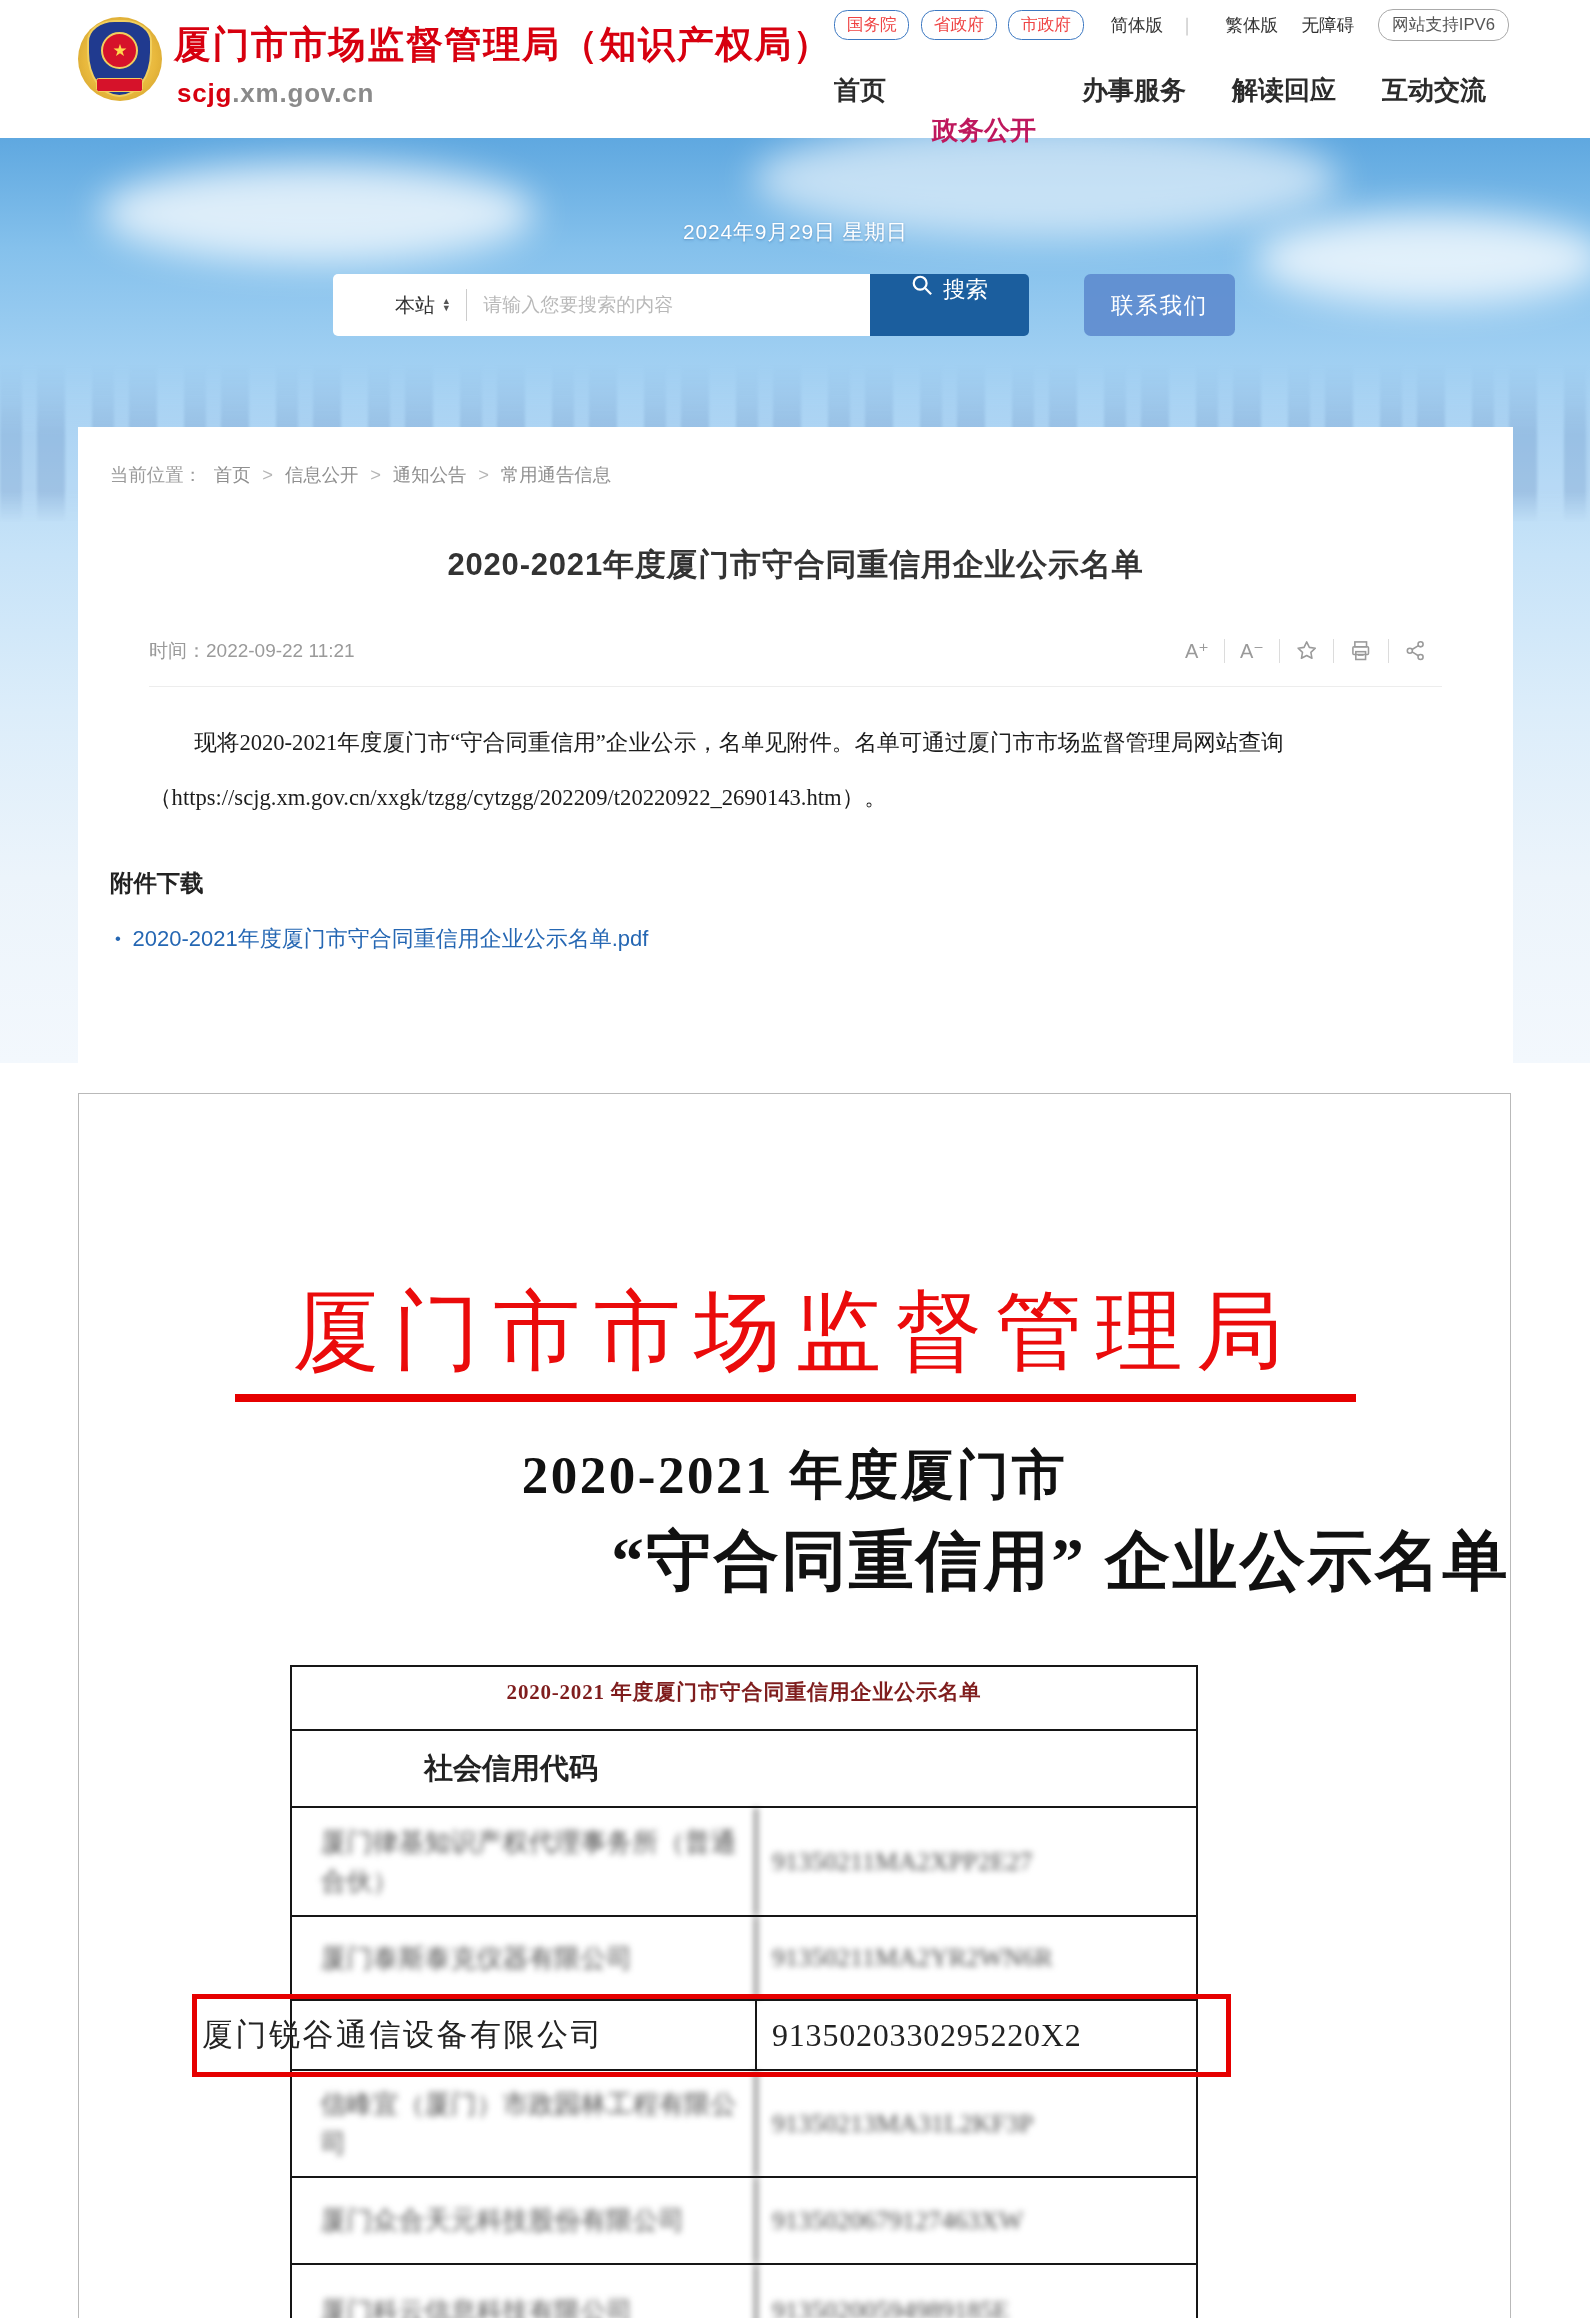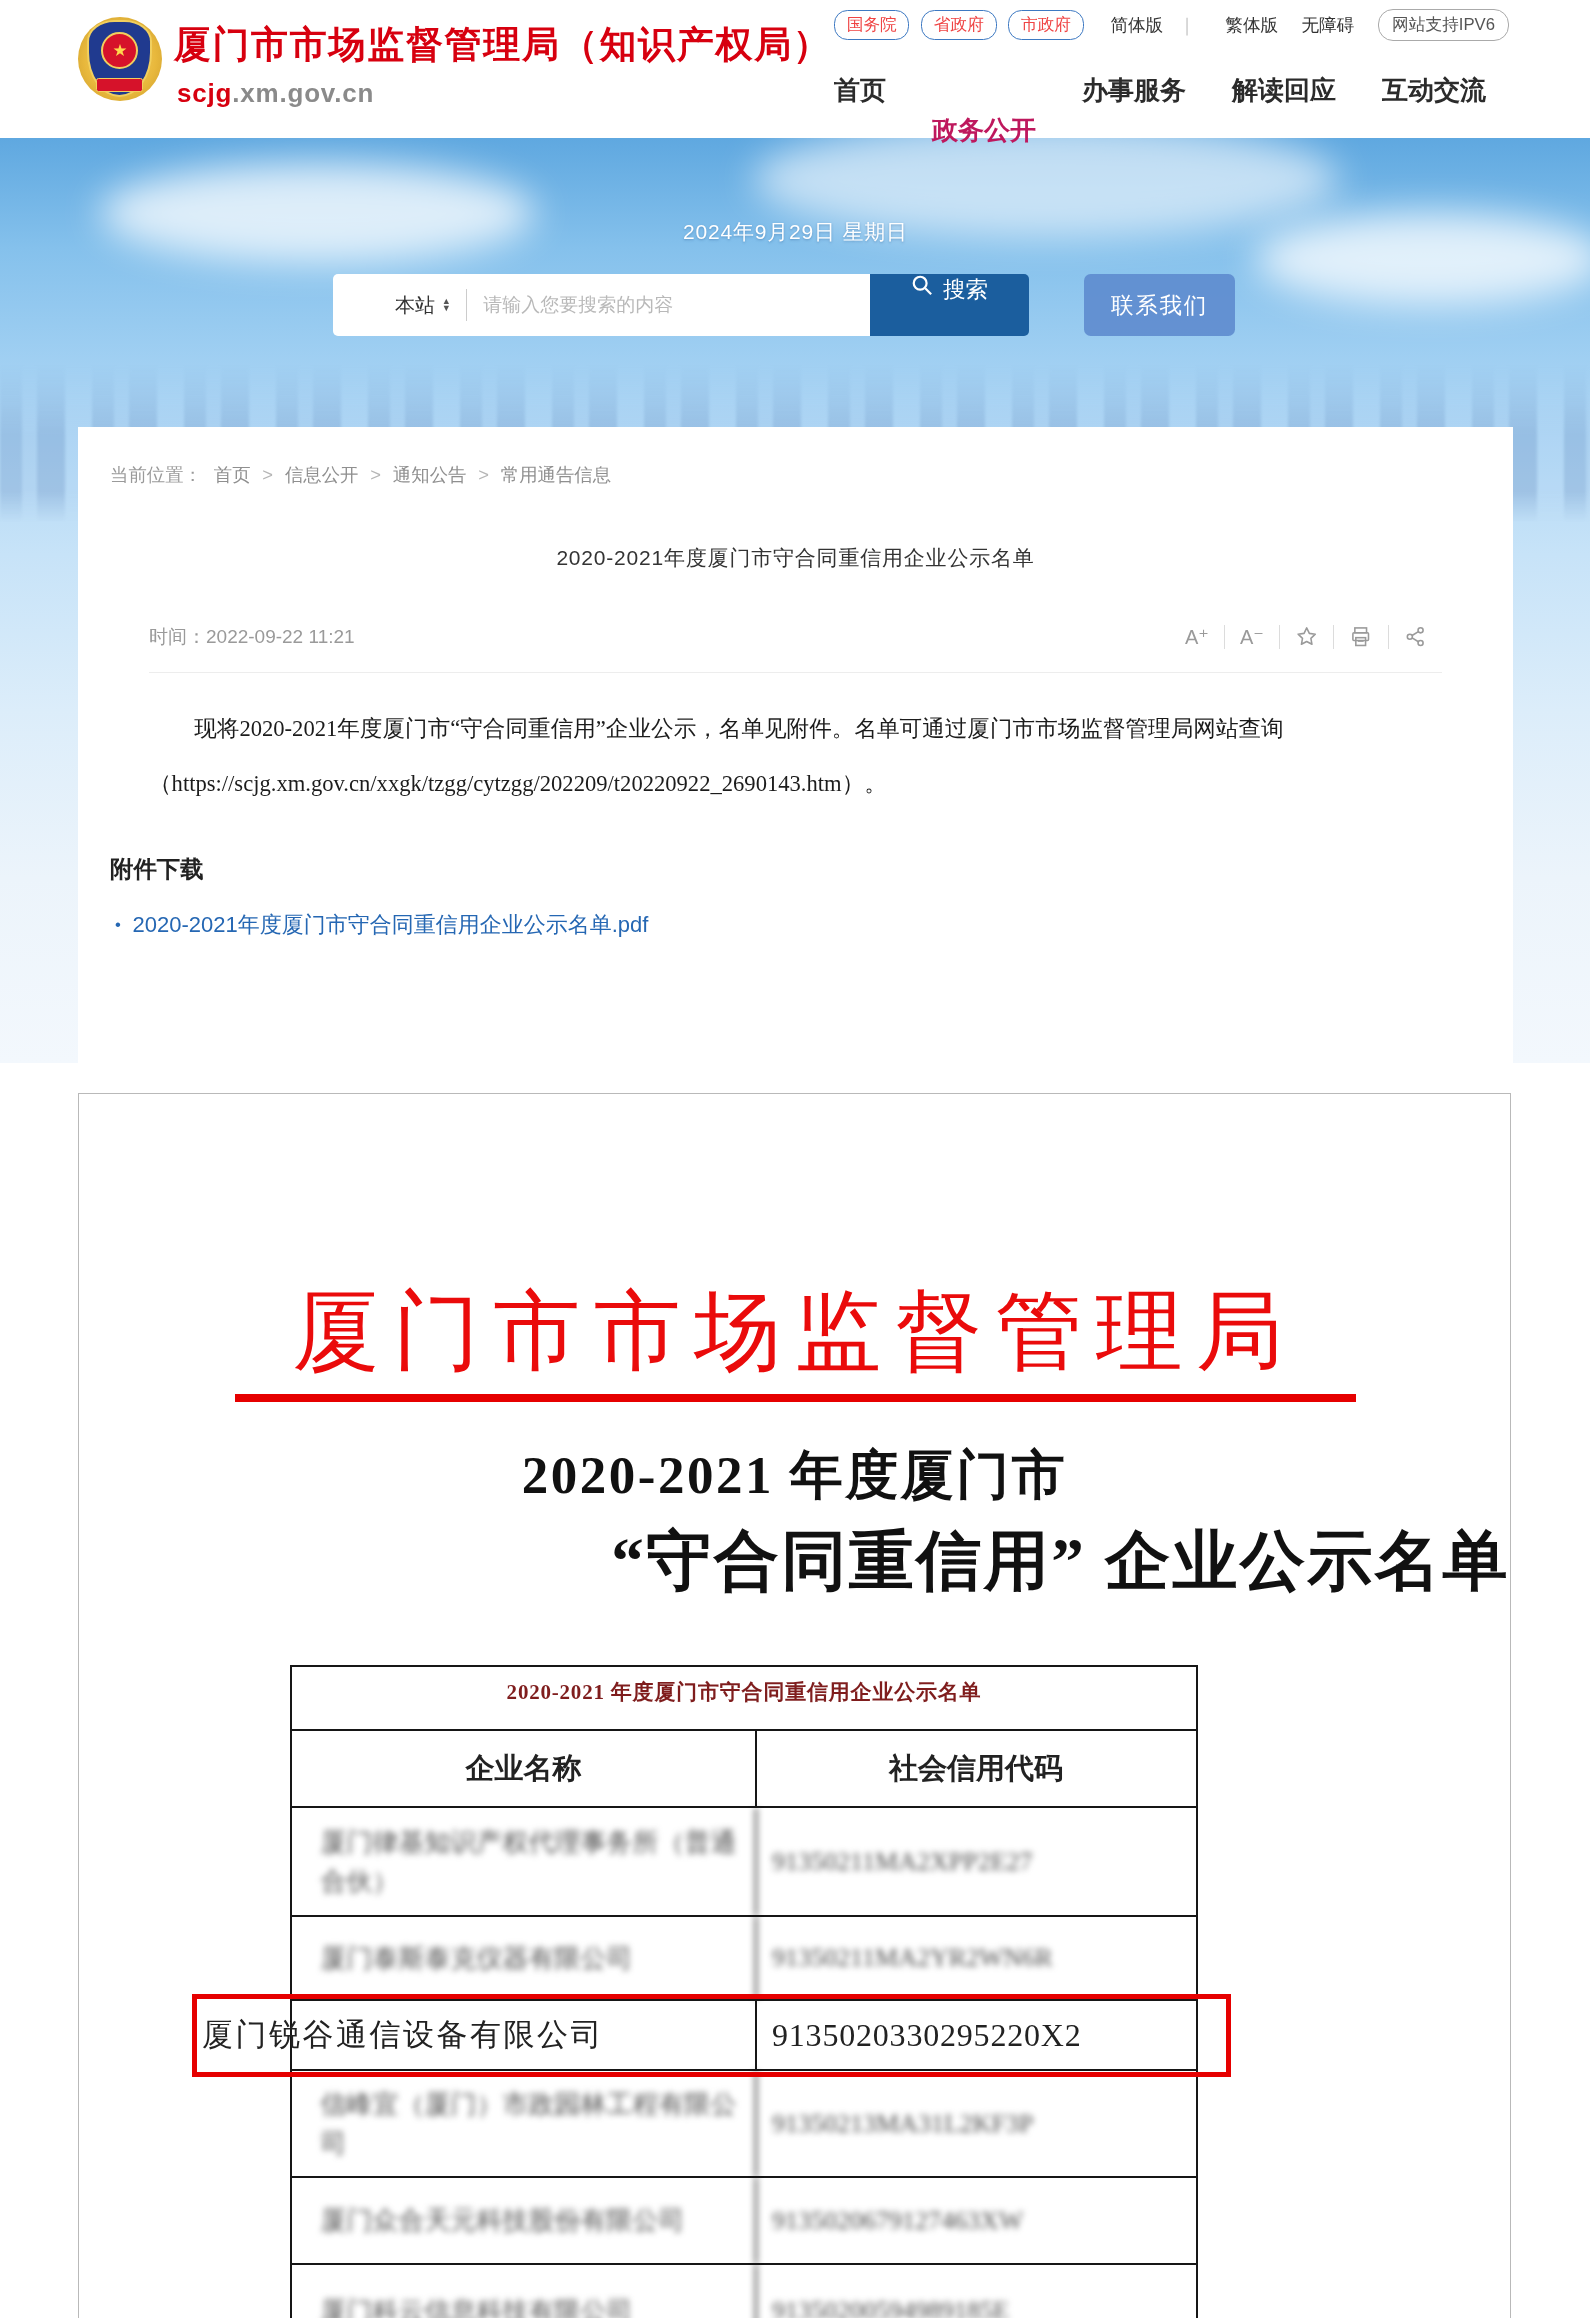--- a/index.html
+++ b/index.html
@@ -54,21 +54,21 @@
   .search-btn { width:159px; background:#1b5e9e; color:#fff; border:0; border-radius:0 5px 5px 0;
     font-size:22.6px; display:flex; align-items:flex-start; justify-content:center; gap:10px; cursor:pointer; font-family:inherit; }
   .contact-btn { margin-left:55px; width:151px; height:62px; background:rgba(90,135,205,.85); color:#fff; border:0; border-radius:6.7px;
     font-size:22.6px; letter-spacing:1.7px; cursor:pointer; font-family:inherit; }
 
   
   .content-panel { position:absolute; left:78px; top:427px; width:1435px; height:636px; background:#fff; z-index:4; }
   .breadcrumb { padding:35px 0 0 32px; font-size:18.4px; color:#9a9a9a; }
   .breadcrumb .crumb { color:#8f8f8f; margin:0 6.7px; }
   .breadcrumb .sep { color:#b5b5b5; }
-  .article-title { margin-top:57px; text-align:center; font-size:21px; font-weight:normal; color:#333; letter-spacing:0.8px; }
+  .article-title { margin-top:57px; text-align:center; font-size:31px; font-weight:bold; color:#333; letter-spacing:0.8px; }
   .meta-row { margin:52px auto 0; width:1293px; display:flex; align-items:center; justify-content:space-between;
     padding-bottom:22px; border-bottom:0.8px solid #ededed; }
   .meta-time { color:#9a9a9a; font-size:19px; }
   .meta-tools { display:flex; align-items:center; color:#9a9a9a; }
   .tool { padding:0 15px; font-size:20px; display:flex; align-items:center; }
   .tool + .tool { border-left:0.8px solid #dcdcdc; }
   .tool svg { display:block; }
   .article-body { margin:28.4px auto 0; width:1293px; font-family:"Liberation Serif","DejaVu Serif",serif; font-size:22.6px; color:#1c1c1c; line-height:55px; }
   .article-body .line1 { text-indent:2em; }
   .attach-heading { margin:42px 0 0 32px; font-size:23.4px; font-weight:bold; color:#222; }
@@ -232,21 +232,20 @@
   <section class="doc-box">
     <div class="doc-agency">厦门市市场监督管理局</div>
     <div class="doc-rule"></div>
     <div class="doc-sub1">2020-2021 年度厦门市</div>
     <div class="doc-sub2">“守合同重信用” 企业公示名单</div>
 
     <div class="doc-table">
       <div class="t-title">2020-2021 年度厦门市守合同重信用企业公示名单</div>
 
       <div class="t-row t-head">
-        <div class="t-cell t-name">企业名称</div>
         <div class="t-cell t-code">社会信用代码</div>
       </div>
 
       <div class="t-row r1">
         <div class="t-cell t-name pad blurred">厦门律基知识产权代理事务所（普通合伙）</div>
         <div class="t-cell t-code blurred">91350211MA2XPP2E27</div>
       </div>
 
       <div class="t-row r2">
         <div class="t-cell t-name pad blurred">厦门泰斯泰克仪器有限公司</div>

